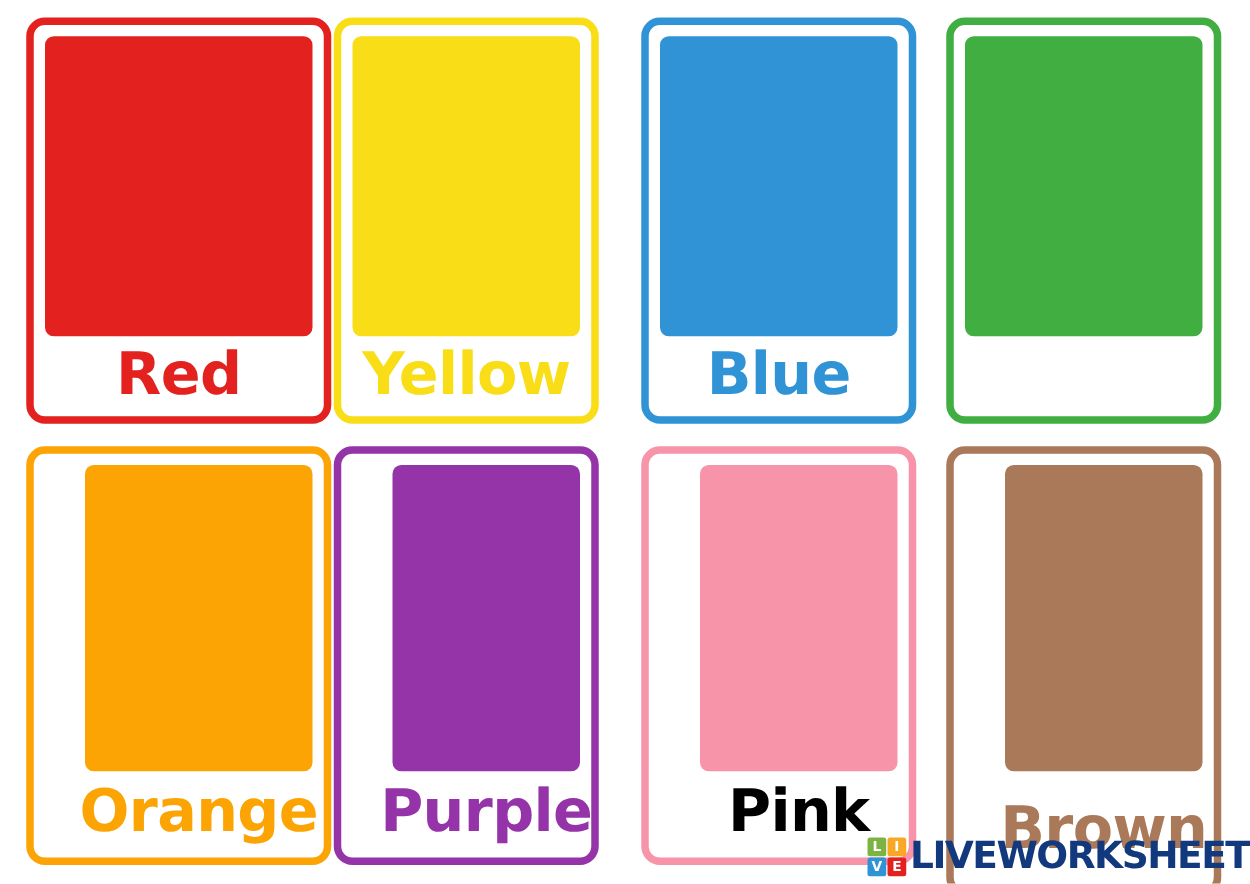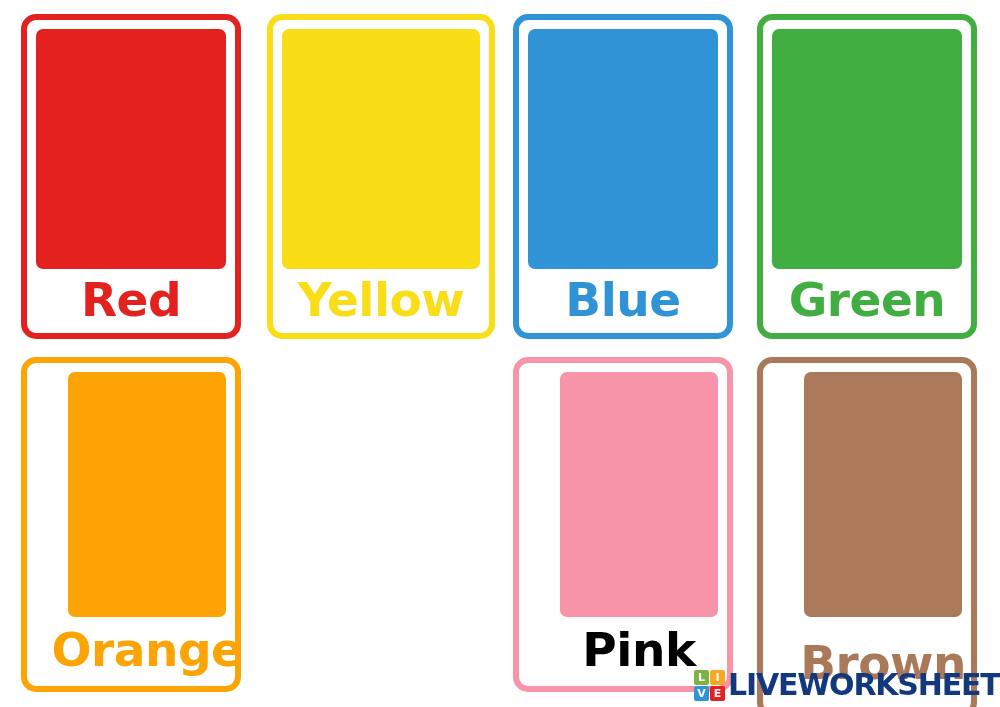--- a/index.html
+++ b/index.html
@@ -58,22 +58,22 @@
     line-height: 1;
     white-space: nowrap;
     padding-bottom: 4px;
   }
 
   
   .row1 { top: 14px; height: 325px; }
   
   .row2 { top: 357px; height: 335px; padding-left: 41px; }
 
-  .col1 { left: 21px;  width: 220px; }
-  .col2 { left: 267px; width: 228px; }
+  .col1 { left: 21px;  width: 244px; }
+  .col2 { left: 267px; width: 212px; }
   .col3 { left: 513px; width: 220px; }
   .col4 { left: 757px; width: 220px; }
 
   .row1 .swatch { height: 240px; }
   .row2 .swatch { height: 245px; }
 
   
   .card.clipped { height: 360px; }
 
   
@@ -129,28 +129,31 @@
       <div class="card-label" style="color: rgb(249, 221, 22);">Yellow</div>
     </div>
 
     <div class="card row1 col3" style="border-color: rgb(47, 147, 214);">
       <div class="swatch" style="background: rgb(47, 147, 214);"></div>
       <div class="card-label" style="color: rgb(47, 147, 214);">Blue</div>
     </div>
 
     <div class="card row1 col4" style="border-color: rgb(65, 174, 66);">
       <div class="swatch" style="background: rgb(65, 174, 66);"></div>
-      <div class="card-label" style="color: rgb(65, 174, 66);">Green</div>
     </div>
 
     <div class="card row2 col1" style="border-color: rgb(252, 164, 4);">
       <div class="swatch" style="background: rgb(252, 164, 4);"></div>
       <div class="card-label" style="color: rgb(252, 164, 4);">Orange</div>
     </div>
 
+    <div class="card row2 col2" style="border-color: rgb(149, 52, 168);">
+      <div class="swatch" style="background: rgb(149, 52, 168);"></div>
+      <div class="card-label" style="color: rgb(149, 52, 168);">Purple</div>
+    </div>
 
     <div class="card row2 col3" style="border-color: rgb(248, 148, 170);">
       <div class="swatch" style="background: rgb(248, 148, 170);"></div>
       <div class="card-label" style="color: #000000;">Pink</div>
     </div>
 
     <div class="card row2 col4 clipped" style="border-color: rgb(169, 121, 90);">
       <div class="swatch" style="background: rgb(169, 121, 90);"></div>
       <div class="card-label" style="color: rgb(169, 121, 90);">Brown</div>
     </div>

